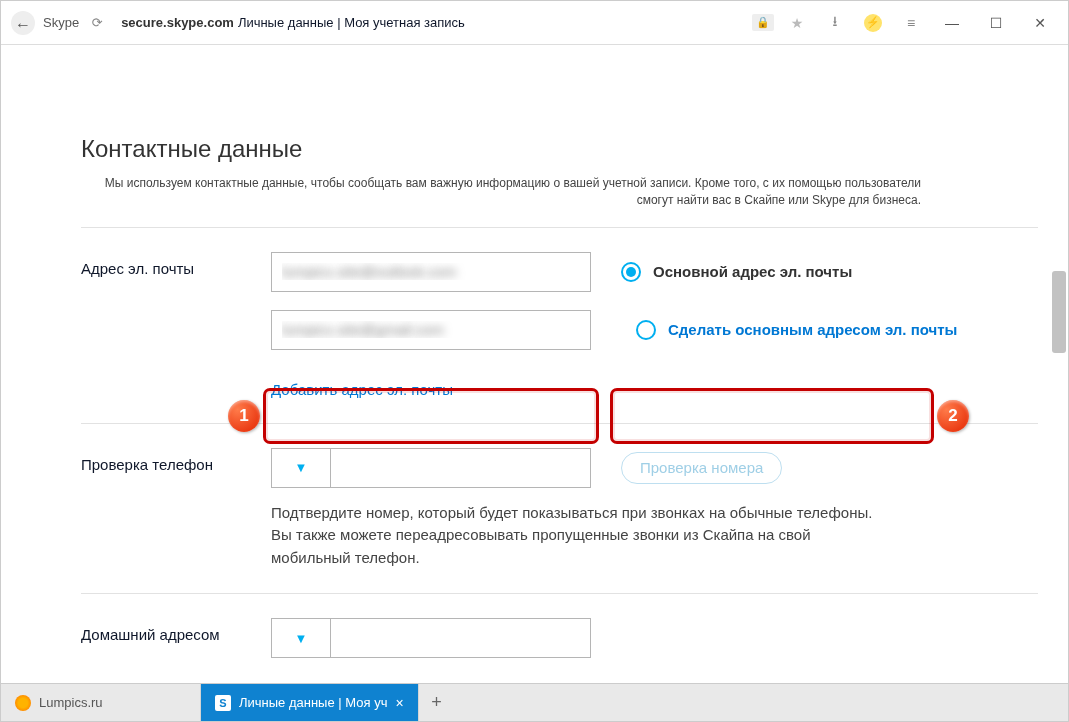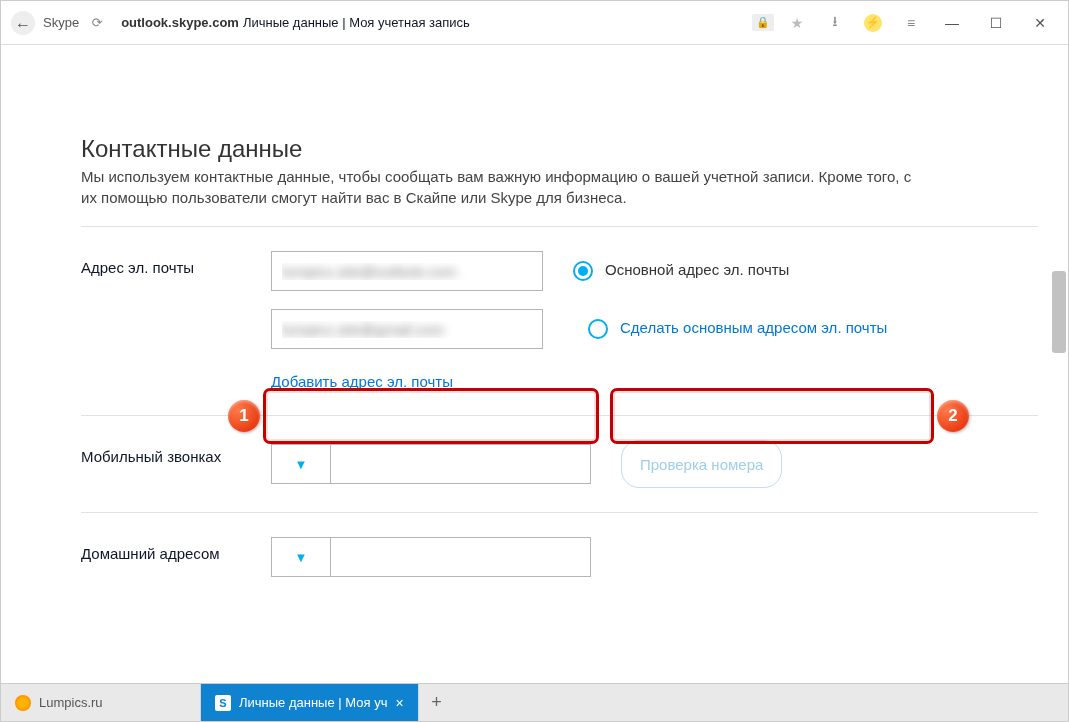--- a/index.html
+++ b/index.html
@@ -27,43 +27,43 @@
   .tab.inactive .fav { background: radial-gradient(circle,#ffb300 40%,#ff8f00 70%); }
   .tab.active .favS { width:16px; height:16px; background:#fff; color:#0f82d0; font-weight:bold; font-size:11px; display:flex; align-items:center; justify-content:center; border-radius:2px; }
   .tab .close-x { margin-left: auto; font-size: 14px; }
   .new-tab { width: 36px; display:flex; align-items:center; justify-content:center; color:#666; font-size:18px; }
 
   
   .content-wrap { position: absolute; top: 44px; left: 0; right: 0; bottom: 38px; overflow: hidden; }
   .content { padding: 0 30px 0 80px; }
 
   h2.section-title { font-size: 24px; font-weight: 400; color: #333; margin-top: 90px; }
-  p.section-desc { font-size: 15px; color: #444; margin-top: 3px; line-height: 1.4; max-width: 840px; }
+  p.section-desc { font-size: 12px; color: #444; margin-top: 12px; line-height: 1.4; max-width: 840px; text-align: right; }
   hr.sep { border: none; border-top: 1px solid #e2e2e2; margin: 18px 0; }
 
   .row { display: flex; align-items: flex-start; padding: 6px 0; }
   .row-label { width: 190px; font-size: 15px; color: #0f172a; padding-top: 8px; }
   .row-body { flex: 1; }
 
   .email-line { display: flex; align-items: center; margin-bottom: 16px; position: relative; }
-  .txt-input { width: 272px; height: 40px; border: 1px solid #b5b5b5; padding: 0 10px; font-size: 15px; color: #888; filter: blur(0); }
+  .txt-input { width: 320px; height: 40px; border: 1px solid #b5b5b5; padding: 0 10px; font-size: 15px; color: #888; filter: blur(0); }
   .blurred { color: transparent; text-shadow: 0 0 8px rgba(0,0,0,0.5); }
-  .radio-wrap { display: flex; gap: 12px; margin-left: 30px; }
+  .radio-wrap { display: flex; align-items: center; gap: 12px; margin-left: 30px; font-weight: bold; }
   .radio { width: 20px; height: 20px; border: 2px solid #00aff0; border-radius: 50%; position: relative; }
   .radio.selected::after { content:""; position:absolute; inset:3px; background:#00aff0; border-radius:50%; }
   .radio-label { font-size: 15px; color: #333; }
   .radio-label.link { color: #0078d4; }
 
   .add-link { color: #0078d4; font-size: 15px; cursor: pointer; }
 
   .phone-line { display: flex; align-items: center; gap: 0; }
   .cc-select { width: 60px; height: 40px; border: 1px solid #b5b5b5; display:flex; align-items:center; justify-content:center; }
   .cc-select .caret { color:#00aff0; font-size: 13px; }
   .phone-input { width: 260px; height: 40px; border: 1px solid #b5b5b5; border-left: none; }
-  .verify-btn { margin-left: 30px; height: 48px; padding: 0 18px; border: 1px solid #bedff0; border-radius: 18px; background: #fff; color: #9fcfe6; font-size: 15px; }
+  .verify-btn { margin-left: 30px; height: 32px; padding: 0 18px; border: 1px solid #bedff0; border-radius: 18px; background: #fff; color: #9fcfe6; font-size: 15px; }
 
   .phone-hint { font-size: 15px; color: #444; margin-top: 14px; line-height: 1.5; max-width: 620px; }
 
   
   .hl-box { position: absolute; border: 3px solid #c40000; border-radius: 7px; box-shadow: 0 0 0 2px rgba(196,0,0,0.12) inset; pointer-events: none; }
   .hl1 { left: 262px; top: 343px; width: 336px; height: 56px; }
   .hl2 { left: 609px; top: 343px; width: 324px; height: 56px; }
   .badge-num { position: absolute; width: 32px; height: 32px; border-radius: 50%; background: radial-gradient(circle at 30% 30%, #ff7b4a, #e32400); color: #fff; font-weight: bold; font-size: 17px; display:flex; align-items:center; justify-content:center; box-shadow: 1px 1px 3px rgba(0,0,0,0.3), inset 0 2px 3px rgba(255,255,255,0.4); }
   .b1 { left: 227px; top: 355px; }
   .b2 { left: 936px; top: 355px; }
@@ -73,21 +73,21 @@
   .vscroll .thumb { position:absolute; top:226px; width:14px; height:82px; background:#c2c2c2; border-radius:3px;}
 </style>
 </head>
 <body>
 
 <div class="browser-bar">
   <div class="back-btn">←</div>
   <span style="color:#555;">Skype</span>
   <div class="refresh">⟳</div>
   <div class="url-area">
-    <span class="url-domain">outlook.skype.com</span>
+    <span class="url-domain">secure.skype.com</span>
     <span class="url-title">Личные данные | Моя учетная запись</span>
   </div>
   <span class="lock-icon">🔒</span>
   <div class="tb-icon star">★</div>
   <div class="tb-icon">⭳</div>
   <div class="tb-icon">
       <span class="bolt">⚡</span>
     </div>
   <div class="tb-icon">≡</div>
   <div class="win-btn">—</div>
@@ -115,38 +115,39 @@
         </div>
 
         <div class="email-line" style="margin-top:18px;gap:15px;">
           <input class="txt-input blurred" value="lumpics.site@gmail.com" style="">
           <div class="radio-wrap">
             <div class="radio"></div>
             <span class="radio-label link">Сделать основным адресом эл. почты</span>
           </div>
         </div>
 
-        <div style="margin-top:24px;">
+        <div style="margin-top:31px;">
           <span class="add-link">Добавить адрес эл. почты</span>
         </div>
       </div>
     </div>
 
     <hr class="sep">
 
     <div class="row">
-      <div class="row-label">Мобильный звонках</div>
+      <div class="row-label">Проверка телефон</div>
       <div class="row-body">
         <div class="phone-line">
           <div class="cc-select">
               <span class="caret">▼</span>
             </div>
           <input class="phone-input" style="">
           <button class="verify-btn">Проверка номера</button>
         </div>
+        <p class="phone-hint">Подтвердите номер, который будет показываться при звонках на обычные телефоны. Вы также можете переадресовывать пропущенные звонки из Скайпа на свой мобильный телефон.</p>
       </div>
     </div>
 
     <hr class="sep">
 
     <div class="row">
       <div class="row-label">Домашний адресом</div>
       <div class="row-body">
         <div class="phone-line">
           <div class="cc-select">

